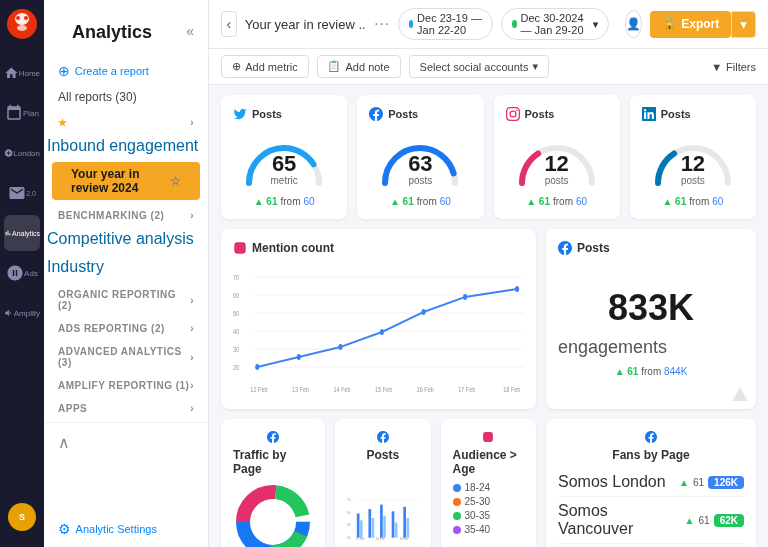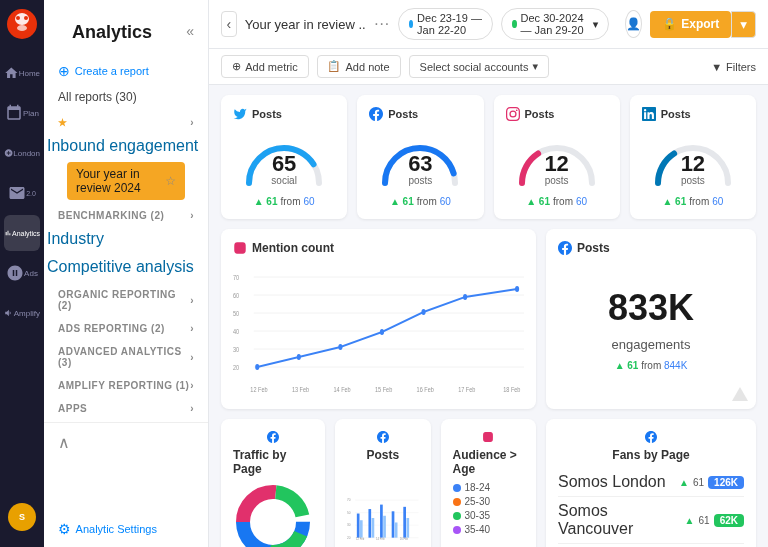--- a/index.html
+++ b/index.html
@@ -15,21 +15,21 @@
     .sidebar-avatar { width: 28px; height: 28px; border-radius: 50%; background: #e8a000; display: flex; align-items: center; justify-content: center; color: white; font-weight: bold; font-size: 9px; }
 
     
     .nav-panel { width: 165px; background: #fff; border-right: 1px solid #e5e7eb; display: flex; flex-direction: column; flex-shrink: 0; overflow-y: auto; }
     .nav-title { font-size: 18px; font-weight: 700; color: #1a1a1a; padding: 12px 14px 8px; }
     .nav-title-row { display: flex; align-items: center; justify-content: space-between; padding: 10px 14px 6px; }
     .create-report { display: flex; align-items: center; gap: 5px; color: #0086ff; font-size: 11px; padding: 6px 14px; cursor: pointer; }
     .nav-link { padding: 5px 14px; color: #444; font-size: 12px; cursor: pointer; }
     .nav-section { padding: 8px 14px 4px; font-size: 10px; font-weight: 600; color: #888; text-transform: uppercase; letter-spacing: 0.5px; display: flex; align-items: center; justify-content: space-between; cursor: pointer; }
     .nav-section-item { padding: 5px 3px; color: #0369a1; font-size: 16px; cursor: pointer; }
-    .nav-active { background: #f5a623; color: #1a1a1a; border-radius: 4px; margin: 2px 23px; padding: 5px 9px; font-weight: 400; font-size: 12px; display: flex; align-items: center; justify-content: space-between; cursor: pointer; }
+    .nav-active { background: #f5a623; color: #1a1a1a; border-radius: 4px; margin: 2px 8px; padding: 5px 19px; font-weight: 700; font-size: 12px; display: flex; align-items: center; justify-content: space-between; cursor: pointer; }
     .nav-bottom { margin-top: auto; padding: 10px 14px; color: #0086ff; font-size: 11px; display: flex; align-items: center; gap: 5px; cursor: pointer; }
     .nav-collapse-arrow { font-size: 14px; color: #888; cursor: pointer; }
     .up-arrow { padding: 6px 14px; color: #888; font-size: 16px; cursor: pointer; }
 
     
     .main { flex: 1; display: flex; flex-direction: column; overflow: hidden; }
 
     
     .topbar { background: #fff; border-bottom: 1px solid #e5e7eb; padding: 8px 12px; display: flex; align-items: center; gap: 8px; flex-shrink: 0; }
     .topbar-nav-btn { width: 26px; height: 26px; border: 1px solid #ddd; border-radius: 4px; display: flex; align-items: center; justify-content: center; cursor: pointer; color: #555; font-size: 14px; }
@@ -62,21 +62,21 @@
     .metric-change { font-size: 10px; color: #555; display: flex; align-items: center; gap: 3px; margin-top: 4px; }
     .change-green { color: #22c55e; font-weight: 600; }
     .change-blue { color: #3b82f6; }
 
     
     .chart-section { display: grid; grid-template-columns: 1fr 210px; gap: 10px; margin-bottom: 10px; }
     .chart-card { background: #fff; border-radius: 8px; padding: 12px; box-shadow: 0 1px 3px rgba(0,0,0,0.08); }
     .chart-card-header { font-size: 12px; font-weight: 600; color: #333; margin-bottom: 12px; display: flex; align-items: center; gap: 5px; }
     .engagements-card { background: #fff; border-radius: 8px; padding: 12px; box-shadow: 0 1px 3px rgba(0,0,0,0.08); display: flex; flex-direction: column; }
     .engagements-value { font-size: 36px; font-weight: 700; color: #1a1a1a; margin: 20px 0 8px; text-align: center; }
-    .engagements-label { font-size: 13px; color: #555; text-align: center; }
+    .engagements-label { font-size: 18px; color: #555; }
     .engagements-change { font-size: 10px; color: #555; text-align: center; margin-top: 8px; }
     .triangle-icon { position: absolute; bottom: 8px; right: 8px; width: 0; height: 0; border-left: 8px solid transparent; border-right: 8px solid transparent; border-bottom: 14px solid #ccc; opacity: 0.5; }
 
     
     .bottom-section { display: grid; grid-template-columns: 1fr 1fr 1fr 210px; gap: 10px; }
     .bottom-card { background: #fff; border-radius: 8px; padding: 12px; box-shadow: 0 1px 3px rgba(0,0,0,0.08); }
     .bottom-card-header { font-size: 12px; font-weight: 600; color: #333; margin-bottom: 6px; display: flex; align-items: center; gap: 5px; flex-direction: column; }
     .legend-item { display: flex; align-items: center; gap: 4px; font-size: 10px; color: #555; margin-bottom: 2px; }
     .legend-dot { width: 8px; height: 8px; border-radius: 50%; display: inline-block; }
     .fans-list { margin-top: 4px; }
@@ -176,22 +176,22 @@
 
   <div class="nav-active">
     <span>Your year in review 2024</span>
     <span style="color:#888;font-size:12px;">☆</span>
   </div>
 
   <div class="nav-section">
     <span>BENCHMARKING (2)</span>
     <span>›</span>
   </div>
+  <div class="nav-section-item">Competitive analysis</div>
   <div class="nav-section-item">Industry</div>
-  <div class="nav-section-item">Competitive analysis</div>
 
   <div class="nav-section">
     <span>ORGANIC REPORTING (2)</span>
     <span>›</span>
   </div>
   <div class="nav-section">
     <span>ADS REPORTING (2)</span>
     <span>›</span>
   </div>
   <div class="nav-section">
@@ -276,21 +276,21 @@
             </svg>
           <span>Posts</span>
         </div>
         <div class="gauge-wrap">
           <svg class="gauge-svg" viewBox="0 0 90 55">
             <path d="M 10 50 A 35 35 0 0 1 80 50" stroke="#e5e7eb" stroke-width="6" fill="none" stroke-linecap="round"></path>
             <path d="M 10 50 A 35 35 0 0 1 80 50" stroke="#1da1f2" stroke-width="6" fill="none" stroke-linecap="round" stroke-dasharray="110 110" stroke-dashoffset="20"></path>
           </svg>
           <div class="gauge-value">
             <span class="gauge-number">65</span>
-            <span class="gauge-label">social</span>
+            <span class="gauge-label">metric</span>
           </div>
         </div>
         <div class="metric-change">
           <span class="change-green">▲ <span>61</span></span>
           <span>from</span>
           <span class="change-blue">60</span>
         </div>
       </div>
 
       <div class="metric-card">

